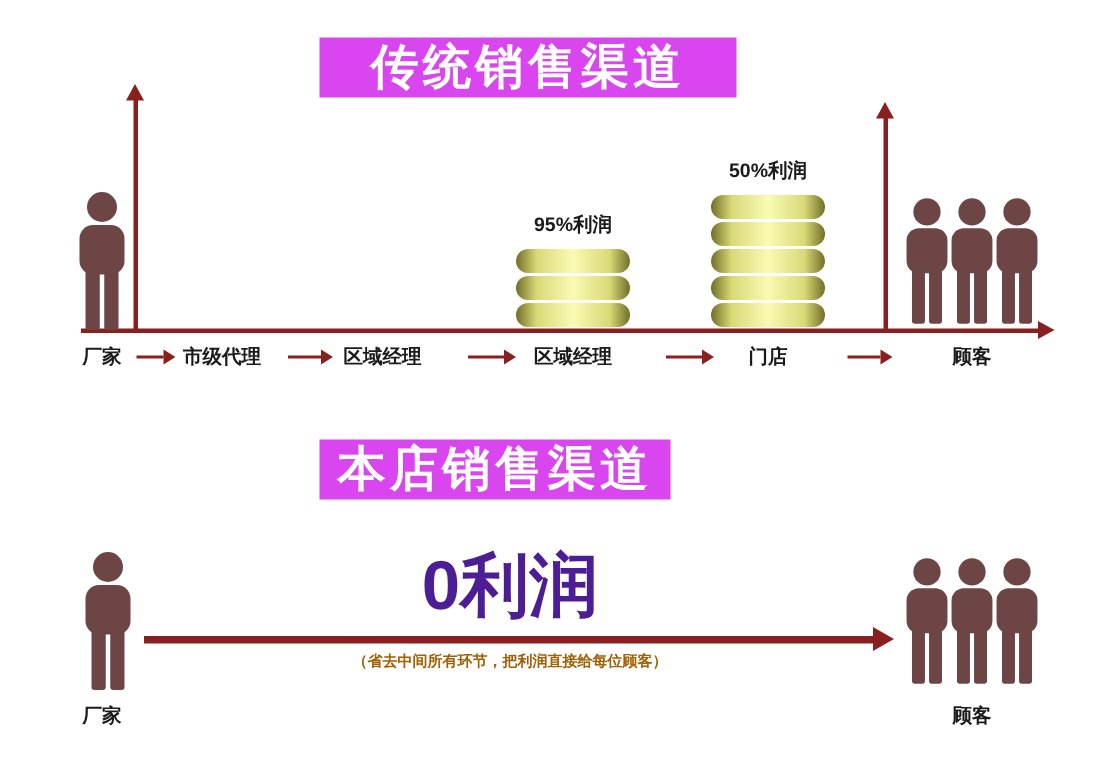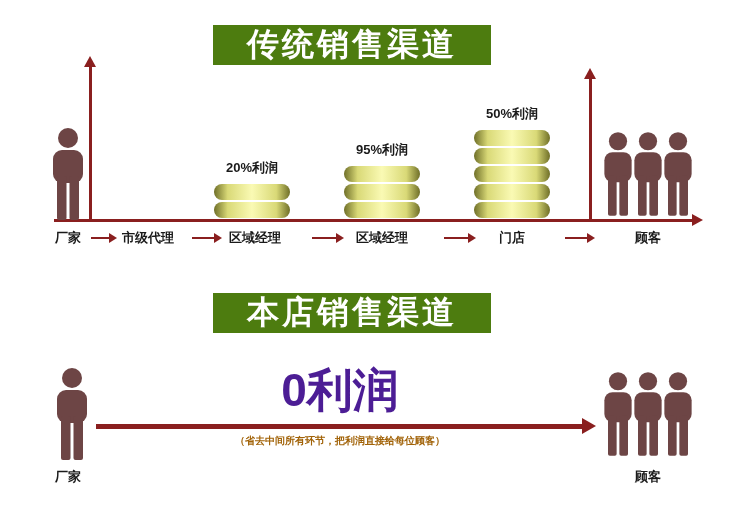--- a/index.html
+++ b/index.html
@@ -1,23 +1,23 @@
 <!DOCTYPE html>
 <html><head>
 <meta charset="utf-8">
 <style>
   * { margin:0; padding:0; box-sizing:border-box; }
   html,body { background:#ffffff; font-family:"Liberation Sans", sans-serif; }
   .canvas { position:relative; width:740px; height:509px; background:#ffffff; overflow:hidden; }
 
-  .banner { position:absolute; background:#4d7c0f; color:#ffffff; font-weight:bold;
+  .banner { position:absolute; background:#d946ef; color:#ffffff; font-weight:bold;
             font-size:32px; letter-spacing:3px; display:flex; align-items:center;
             justify-content:center; }
   #banner-top    { left:213px; top:25px;  width:278px; height:40px; }
-  #banner-bottom { left:213px; top:293px; width:278px; height:40px; }
+  #banner-bottom { left:213px; top:293px; width:234px; height:40px; }
 
   .axis { position:absolute; background:#8a1f1f; }
   #axis-left  { left:89px;  top:66px;  width:3px;  height:154px; }
   #axis-h     { left:54px;  top:219px; width:640px; height:3px; }
   #axis-right { left:589px; top:78px;  width:3px;  height:142px; }
 
   .ah { position:absolute; width:0; height:0; }
   .ah.up    { border-left:6px solid transparent; border-right:6px solid transparent; border-bottom:11px solid #8a1f1f; }
   .ah.right { border-top:6px solid transparent; border-bottom:6px solid transparent; border-left:11px solid #8a1f1f; }
   #axis-left-head  { left:84px;  top:56px; }
@@ -87,27 +87,20 @@
   <svg class="figure" style="left:46px; top:128px" width="44" height="92" viewBox="0 0 44 92">
     <use href="#person-shape"></use>
   </svg>
 
   <svg class="figure" style="left:598px; top:128px" width="100" height="92" viewBox="0 0 110 92">
     <use href="#person-shape"></use>
     <use href="#person-shape" transform="translate(33,0)"></use>
     <use href="#person-shape" transform="translate(66,0)"></use>
   </svg>
 
-  <div class="bar-group" id="bar-2">
-    <div class="bar-label">20%利润</div>
-    <div class="coin-stack">
-        <div class="coin"></div>
-        <div class="coin"></div>
-      </div>
-  </div>
   <div class="bar-group" id="bar-3">
     <div class="bar-label">95%利润</div>
     <div class="coin-stack">
         <div class="coin"></div>
         <div class="coin"></div>
         <div class="coin"></div>
       </div>
   </div>
   <div class="bar-group" id="bar-4">
     <div class="bar-label">50%利润</div>

